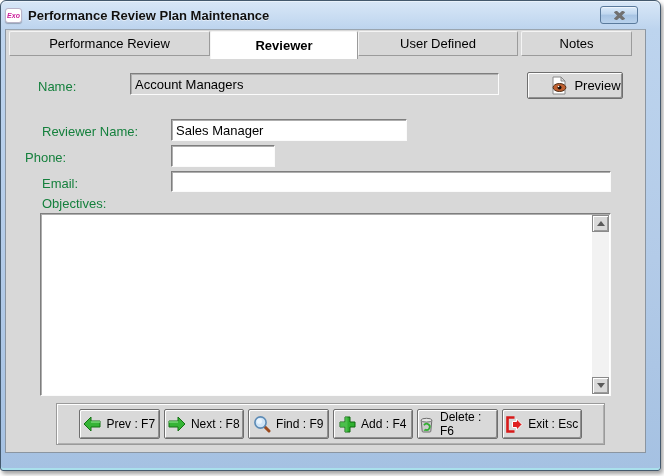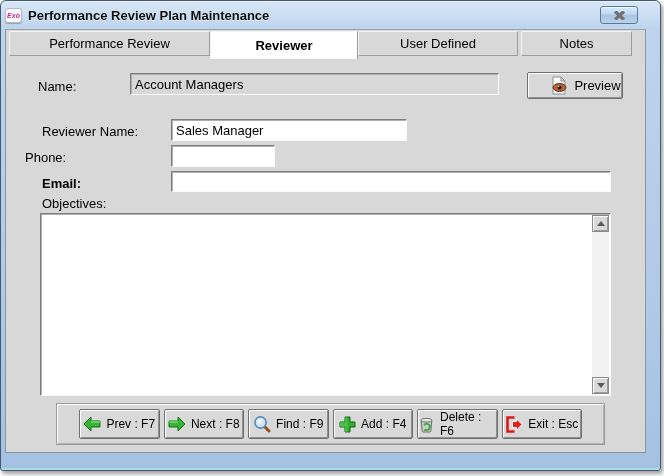--- a/index.html
+++ b/index.html
@@ -45,21 +45,21 @@
     border:1px solid #9b9b9b; border-top-color:#f4f4f4; border-left-color:#f4f4f4;
     border-radius:2px 2px 0 0; cursor:default;
   }
   .tab.active {
     height:28px; background:#ffffff; font-weight:bold;
     border-bottom:none; box-shadow:0 -1px 0 #ffffff inset;
   }
   .t0 { width:201px; } .t1 { width:148px; } .t2 { width:160px; } .t3 { width:111px; margin-left:3px; }
 
   
-  .lbl { position:absolute; font-size:13px; color:#000000; }
+  .lbl { position:absolute; font-size:13px; color:#15803d; }
   .sunken {
     position:absolute; font-family:"Liberation Sans",sans-serif; font-size:13px; color:#000;
     background:#ffffff; padding:2px 4px;
     border:1px solid #7e7e7e; border-right-color:#fbfbfb; border-bottom-color:#fbfbfb;
     box-shadow:inset 1px 1px 0 #aeaeae; outline:none;
   }
   .sunken:disabled, .sunken.gray { background:#d8d8d8; color:#000; }
 
   
   .btn {
@@ -136,21 +136,21 @@
         </svg>
         <span>Preview</span>
       </span>
 
       <span class="lbl" style="left:36px; top:94px;">Reviewer Name:</span>
       <input class="sunken" style="left: 165px; top: 89px; width: 236px; height: 22px;" value="Sales Manager">
 
       <span class="lbl" style="left:19px; top:120px;">Phone:</span>
       <input class="sunken" style="left: 165px; top: 115px; width: 104px; height: 22px;" value="">
 
-      <span class="lbl" style="left:36px; top:146px;font-weight:bold;">Email:</span>
+      <span class="lbl" style="left:36px; top:146px;">Email:</span>
       <input class="sunken" style="left: 165px; top: 141px; width: 440px; height: 21px;" value="">
 
       <span class="lbl" style="left:36px; top:166px;">Objectives:</span>
 
       <div class="objbox">
         <span></span>
         <div class="vscroll">
           <div class="sb-btn sb-up">
             <span class="tri-up"></span>
           </div>

